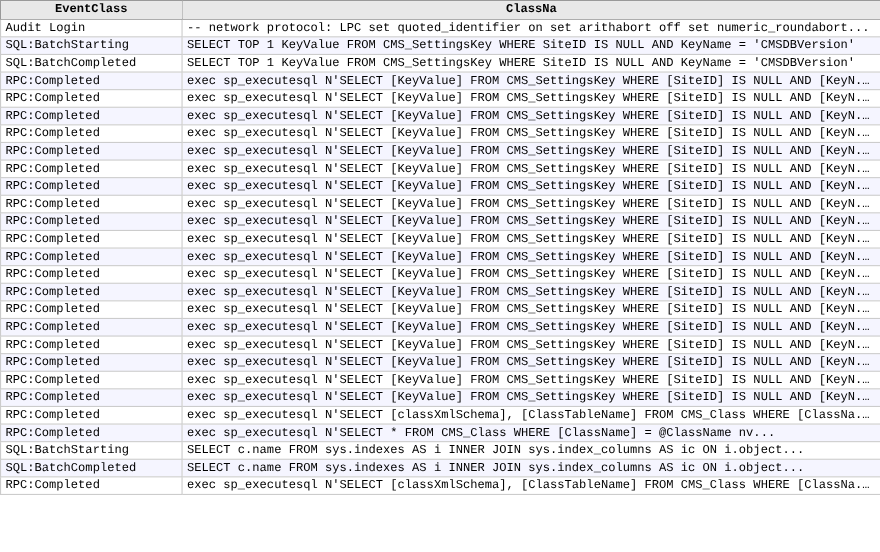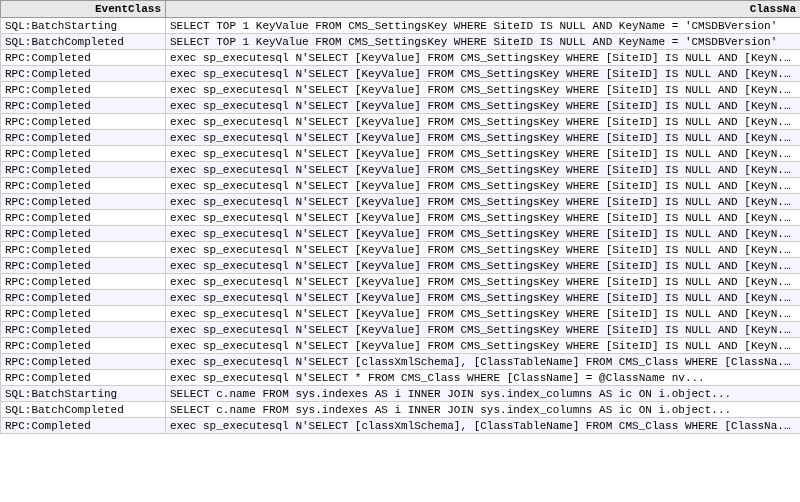--- a/index.html
+++ b/index.html
@@ -22,21 +22,21 @@
     }
     table {
       width: 100%;
       border-collapse: collapse;
       table-layout: fixed;
     }
     thead th {
       background: #e8e8e8;
       border: 1px solid #999;
       padding: 2px 4px;
-      text-align: right;
+      text-align: center;
       font-weight: bold;
       font-size: 11px;
       position: sticky;
       top: 0;
     }
     thead th:first-child {
       width: 165px;
     }
     thead th:last-child {
       width: 635px;
@@ -71,20 +71,24 @@
 
 <div class="table-container">
   <table>
     <thead>
       <tr>
         <th>EventClass</th>
         <th>ClassNa</th>
       </tr>
     </thead>
     <tbody id="table-body">
+    <tr>
+          <td>Audit Login</td>
+          <td>-- network protocol: LPC  set quoted_identifier on  set arithabort off  set numeric_roundabort...</td>
+        </tr>
         <tr>
           <td>SQL:BatchStarting</td>
           <td>SELECT TOP 1 KeyValue FROM CMS_SettingsKey WHERE SiteID IS NULL AND KeyName = 'CMSDBVersion'</td>
         </tr>
         <tr>
           <td>SQL:BatchCompleted</td>
           <td>SELECT TOP 1 KeyValue FROM CMS_SettingsKey WHERE SiteID IS NULL AND KeyName = 'CMSDBVersion'</td>
         </tr>
         <tr>
           <td>RPC:Completed</td>

